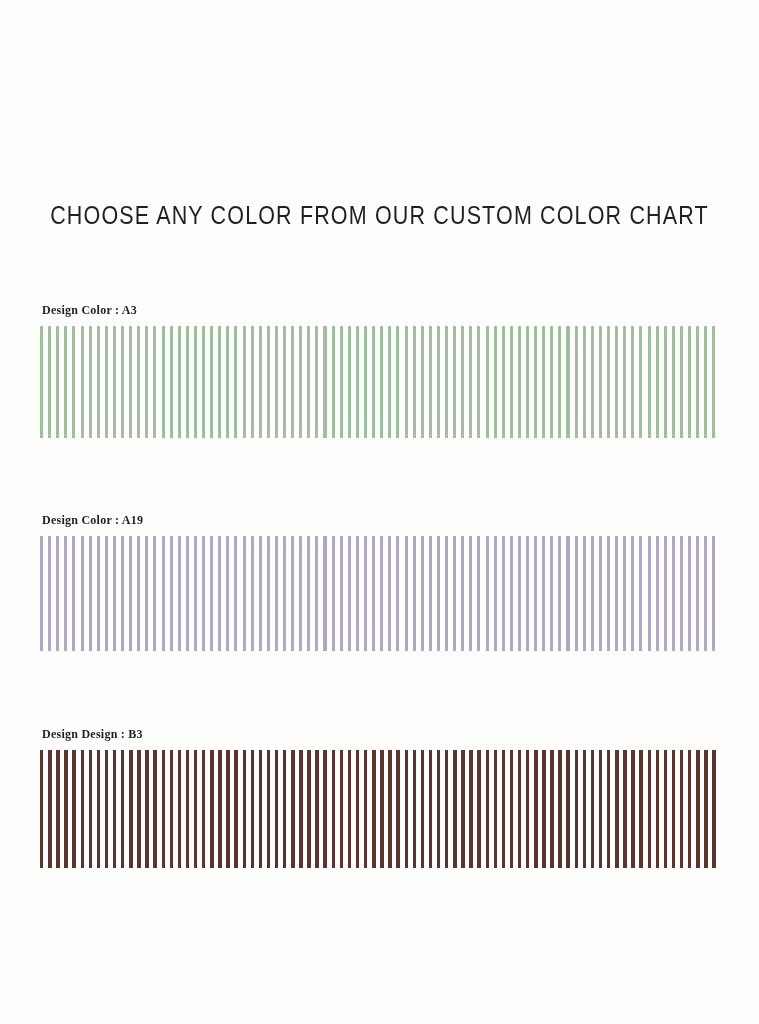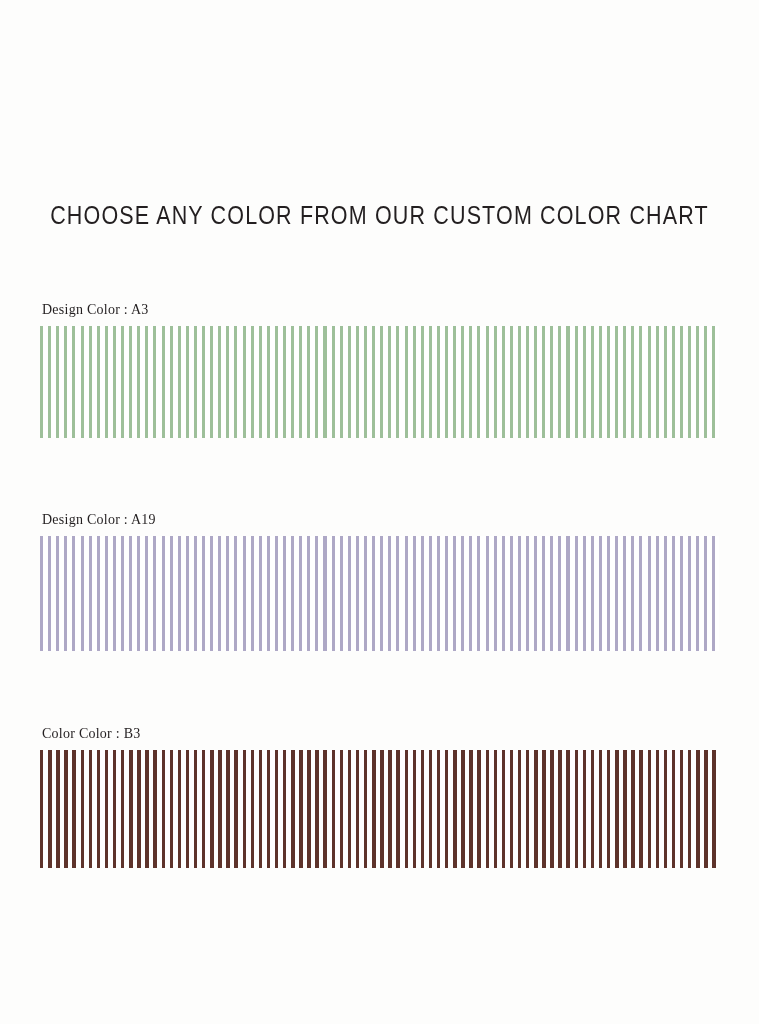--- a/index.html
+++ b/index.html
@@ -46,22 +46,22 @@
     left: 40px;
     width: 679px;
   }
 
   .swatch-label {
     position: absolute;
     left: 2px;
     bottom: 100%;
     margin-bottom: 8px;
     font-family: "Liberation Serif", serif;
-    font-size: 14px;
-    font-weight: 400;
+    font-size: 12px;
+    font-weight: 700;
     letter-spacing: 0.25px;
     color: #231f20;
     white-space: nowrap;
   }
 
   .stripes {
     width: 679px;
     height: 100%;
     background-color: #ffffff;
     background-repeat: repeat-x;
@@ -123,17 +123,17 @@
     <div class="swatch-label">Design Color : A3</div>
     <div class="stripes" style="background-image: repeating-linear-gradient(to right, rgb(158, 192, 154) 0px, rgb(158, 192, 154) 3px, rgb(255, 255, 255) 3px, rgb(255, 255, 255) 8.1px);"></div>
   </div>
 
   <div class="swatch" id="swatch-a19">
     <div class="swatch-label">Design Color : A19</div>
     <div class="stripes" style="background-image: repeating-linear-gradient(to right, rgb(174, 168, 198) 0px, rgb(174, 168, 198) 3px, rgb(255, 255, 255) 3px, rgb(255, 255, 255) 8.1px);"></div>
   </div>
 
   <div class="swatch" id="swatch-b3">
-    <div class="swatch-label">Color Color : B3</div>
+    <div class="swatch-label">Design Design : B3</div>
     <div class="stripes" style="background-image: repeating-linear-gradient(to right, rgb(94, 51, 43) 0px, rgb(94, 51, 43) 3.4px, rgb(255, 255, 255) 3.4px, rgb(255, 255, 255) 8.1px);"></div>
   </div>
 
 </div>
 
 </body></html>

